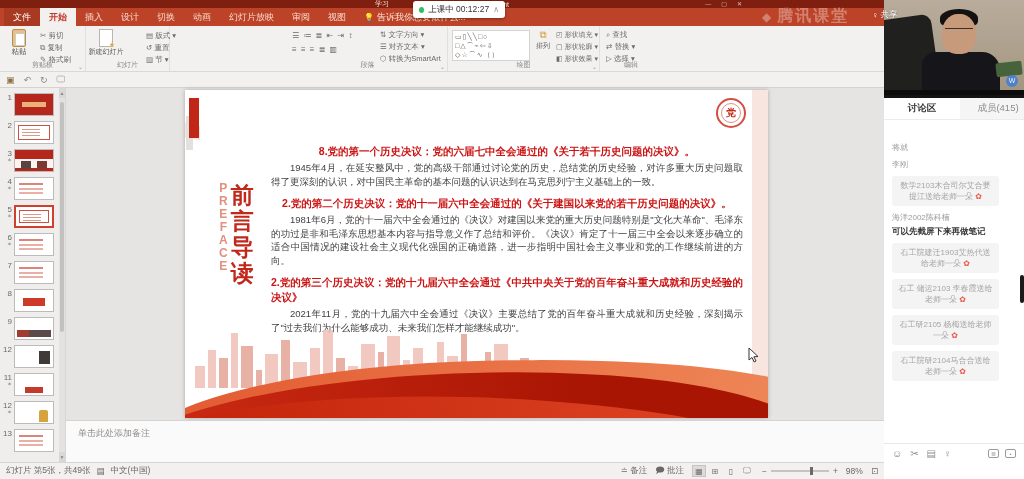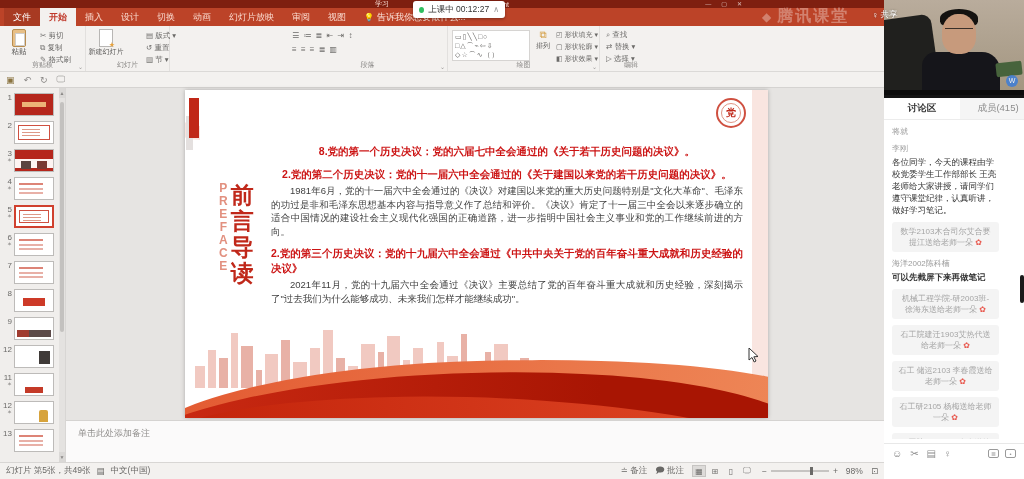--- a/index.html
+++ b/index.html
@@ -116,21 +116,21 @@
   .cam-body{position:absolute;left:38px;top:52px;width:78px;height:50px;background:#15151a;border-radius:14px 18px 0 0;}
   .cam-head{position:absolute;left:58px;top:14px;width:34px;height:40px;background:#c79a7c;border-radius:46% 46% 42% 42%;}
   .cam-hair{position:absolute;left:56px;top:9px;width:38px;height:18px;background:#141210;border-radius:50% 50% 30% 30%;}
   .cam-glasses{position:absolute;left:61px;top:28px;width:28px;height:6px;border-top:1.5px solid #3a2f28;}
   .cam-book{position:absolute;right:2px;top:62px;width:26px;height:14px;background:#47633c;border-radius:2px;transform:rotate(-6deg);}
   .cam-bar{position:absolute;left:0;bottom:0;width:100%;height:5px;background:#0c0c0c;}
   .cam-logo{position:absolute;right:6px;bottom:8px;width:12px;height:12px;border-radius:50%;background:#3d7dd8;opacity:.85;color:#fff;font-size:7px;text-align:center;line-height:12px;}
   .ptabs{position:absolute;left:0;top:95px;width:152px;height:25px;display:flex;border-top:3px solid #141414;border-bottom:1px solid #ececec;}
   .ptab{flex:1;display:flex;align-items:center;justify-content:center;font-size:9.5px;color:#8c8c8c;background:#f5f5f5;}
   .ptab.active{background:#fff;color:#333;font-weight:bold;}
-  .chat{position:absolute;left:0;top:116px;width:123px;height:323px;overflow:hidden;padding:4px 8px;}
+  .chat{position:absolute;left:0;top:132px;width:123px;height:323px;overflow:hidden;padding:4px 8px;}
   .chat-user{font-size:8px;color:#9b9b9b;margin:6px 0 2px 0;}
   .chat-text{font-size:8.5px;color:#333;line-height:12px;}
   .chat-text.bold{font-weight:bold;}
   .gift{background:#f4f4f4;border-radius:3px;margin:6px 0;padding:4px 6px;font-size:8px;color:#a5a5a5;line-height:11px;text-align:center;}
   .flower{color:#e8594f;font-size:8px;}
   .cscroll{position:absolute;right:0;top:275px;width:4px;height:28px;background:#1a1a1a;border-radius:2px;}
   .ctools{position:absolute;left:0;top:443px;width:140px;height:20px;border-top:1px solid #e8e8e8;display:flex;align-items:center;gap:8px;padding:0 8px;color:#8c8c8c;font-size:10px;}
   .ctools .rgt{margin-left:auto;display:flex;gap:6px;}
   .boxicon{width:11px;height:9px;border:1px solid #9a9a9a;border-radius:2px;font-size:6px;line-height:8px;text-align:center;color:#9a9a9a;}
 </style>
@@ -204,20 +204,25 @@
         <span>↺ <i style="font-style:normal">重置</i></span>
         <span>▥ <i style="font-style:normal">节</i> ▾</span>
       </div>
       <div class="rgl">幻灯片</div>
     </div>
 
 
     <div class="rgroup" style="left:288px;width:160px;">
       <div class="glyphrow" style="left:4px;top:5px;">☰ ≔ ≣ ⇤ ⇥ ↕</div>
       <div class="glyphrow" style="left:4px;top:19px;">≡ ≡ ≡ ≣ ▥</div>
+      <div class="smallstack" style="left:92px;top:4px;">
+        <span>⇅ <i style="font-style:normal">文字方向</i> ▾</span>
+        <span>☰ <i style="font-style:normal">对齐文本</i> ▾</span>
+        <span>⬡ <i style="font-style:normal">转换为SmartArt</i></span>
+      </div>
       <div class="rgl">段落</div>
       <div class="dlg">⌄</div>
     </div>
 
     <div class="rgroup" style="left:448px;width:152px;">
       <div class="shapegrid">▭▯╲╲□○<br>□△⌒⌁⇦⇩<br>◇☆⌒∿（）</div>
       <div class="bigbtn" style="left:84px;width:22px;">
         <span style="font-size:10px;color:#d39b3c;">⧉</span>
         <span style="font-size:7px;">排列</span>
       </div>
@@ -332,20 +337,21 @@
           </div>
         <div class="cn" id="vcn">
             <span>前</span>
             <span>言</span>
             <span>导</span>
             <span>读</span>
           </div>
       </div>
       <div class="slidebody" id="slide-sections">
           <div class="sh">8.党的第一个历史决议：党的六届七中全会通过的《关于若干历史问题的决议》。</div>
+          <div class="sp">1945年4月，在延安整风中，党的高级干部通过讨论党的历史，总结党的历史经验，对许多重大历史问题取得了更深刻的认识，对中国民主革命的基本问题的认识达到在马克思列宁主义基础上的一致。</div>
           <div class="sh">2.党的第二个历史决议：党的十一届六中全会通过的《关于建国以来党的若干历史问题的决议》。</div>
           <div class="sp">1981年6月，党的十一届六中全会通过的《决议》对建国以来党的重大历史问题特别是"文化大革命"、毛泽东的功过是非和毛泽东思想基本内容与指导意义作了总结和评价。《决议》肯定了十一届三中全会以来逐步确立的适合中国情况的建设社会主义现代化强国的正确道路，进一步指明中国社会主义事业和党的工作继续前进的方向。</div>
           <div class="sh left2">2.党的第三个历史决议：党的十九届六中全会通过《中共中央关于党的百年奋斗重大成就和历史经验的决议》</div>
           <div class="sp">2021年11月，党的十九届六中全会通过《决议》主要总结了党的百年奋斗重大成就和历史经验，深刻揭示了"过去我们为什么能够成功、未来我们怎样才能继续成功"。</div>
         </div>
       <div class="skyline">
         <div class="bldgs" id="bldgs">
             <i style="height: 22px; width: 10px;"></i>
             <i style="height: 38px; width: 8px;"></i>
             <i style="height: 30px; width: 9px; background: rgb(228, 163, 150);"></i>
@@ -424,25 +430,23 @@
       <div class="cam-logo">W</div>
       <div class="cam-bar"></div>
     </div>
     <div class="ptabs" id="panel-tabs">
         <div class="ptab active">讨论区</div>
         <div class="ptab">成员(415)</div>
       </div>
     <div class="chat" id="chat-list">
         <div class="chat-user">将就</div>
         <div class="chat-user">李刚</div>
-        <div class="chat-text">各位同学，今天的课程由学校党委学生工作部部长 王亮老师给大家讲授，请同学们遵守课堂纪律，认真听讲，做好学习笔记。</div>
         <div class="gift"><span>数学2103木合司尔艾合要提江送给老师一朵</span><span class="flower"> ✿</span></div>
         <div class="chat-user">海洋2002陈科楠</div>
         <div class="chat-text bold">可以先截屏下来再做笔记</div>
-        <div class="gift"><span>机械工程学院-研2003班-徐海东送给老师一朵</span><span class="flower"> ✿</span></div>
         <div class="gift"><span>石工院建迁1903艾热代送给老师一朵</span><span class="flower"> ✿</span></div>
         <div class="gift"><span>石工 储运2103 李春霞送给老师一朵</span><span class="flower"> ✿</span></div>
         <div class="gift"><span>石工研2105 杨梅送给老师一朵</span><span class="flower"> ✿</span></div>
         <div class="gift"><span>石工院研2104马合合送给老师一朵</span><span class="flower"> ✿</span></div>
       </div>
     <div class="cscroll"></div>
     <div class="ctools">
       <span>☺</span>
       <span>✂</span>
       <span>▤</span>

